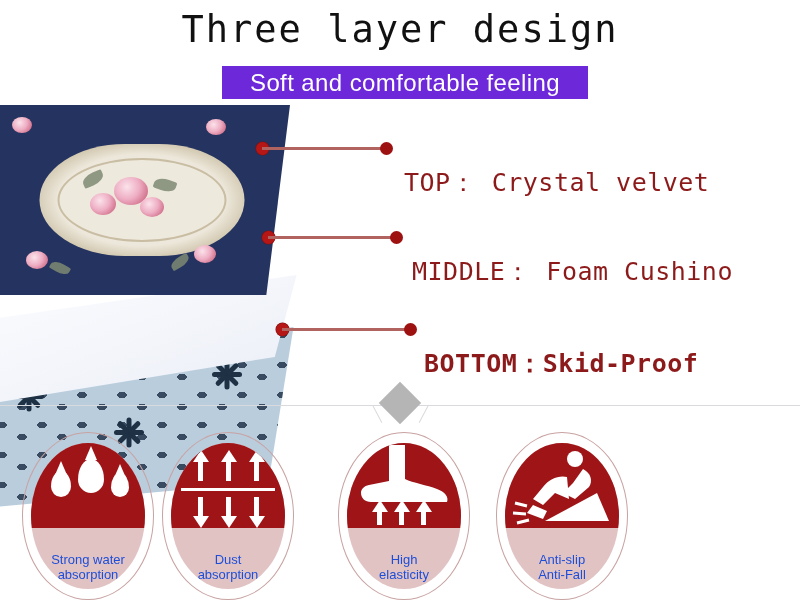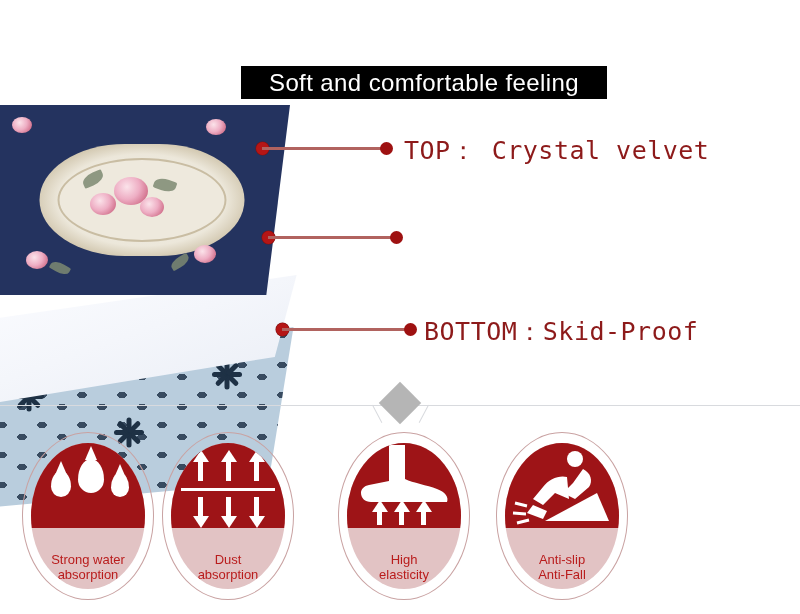--- a/index.html
+++ b/index.html
@@ -5,21 +5,21 @@
   html,body{margin:0;padding:0;background:#fff;}
   body{width:800px;height:614px;position:relative;overflow:hidden;
        font-family:"Liberation Sans",sans-serif;color:#222;}
   .stage{position:absolute;inset:0;background:#ffffff;}
 
   
   .title{position:absolute;left:0;right:0;top:8px;text-align:center;
          font-family:"DejaVu Sans Mono","Liberation Mono",monospace;
          font-size:37px;letter-spacing:2px;color:#111;white-space:nowrap;}
   .banner{position:absolute;left:222px;top:66px;width:366px;height:33px;
-          background:#000000;display:flex;align-items:center;justify-content:center;margin-left:19px;}
+          background:#6d28d9;display:flex;align-items:center;justify-content:center;}
   .banner span{color:#fff;font-size:24px;letter-spacing:.4px;
                font-family:"Liberation Sans",sans-serif;}
 
   
   .layers{position:absolute;left:0;top:105px;width:340px;height:300px;}
   .layer{position:absolute;overflow:hidden;}
 
   
   .rug{left:-6px;top:0px;width:296px;height:190px;
        -webkit-clip-path:polygon(0 0,100% 0,92% 100%,0 100%);
@@ -57,38 +57,38 @@
   .floret i{position:absolute;left:50%;top:50%;width:15px;height:5px;
         background:#1e3145;border-radius:3px;transform-origin:0 50%;}
 
   
   .dotL{position:absolute;width:13px;height:13px;border-radius:50%;
         background:#b51616;box-shadow:0 0 0 .5px #7d1010;}
   .dotR{position:absolute;width:13px;height:13px;border-radius:50%;
         background:#9e1111;}
   .conn{position:absolute;height:3px;background:#b1635f;}
   .label{position:absolute;font-family:"DejaVu Sans Mono","Liberation Mono",monospace;
-         font-size:25px;color:#8d1a1a;white-space:nowrap;letter-spacing:.5px;}
+         font-size:25px;color:#8d1a1a;white-space:nowrap;letter-spacing:.5px;margin-top:32px;}
 
   
   .divider{position:absolute;left:0;top:405px;width:800px;height:1px;background:#d8dade;}
   .diamond{position:absolute;left:385px;top:388px;width:30px;height:30px;
            background:#b5b5b5;transform:rotate(45deg);}
   .vline{position:absolute;top:405px;width:1px;height:20px;background:#d8dade;
          transform-origin:top center;}
 
   
   .badges{position:absolute;left:0;top:432px;width:800px;height:182px;}
   .badge{position:absolute;width:132px;height:168px;}
   .ring{position:absolute;inset:0;border:1px solid #c9a2a2;border-radius:50%;}
   .oval{position:absolute;left:9px;top:11px;right:9px;bottom:11px;border-radius:50%;
         overflow:hidden;background:#e2c3c4;}
   .oval .top{position:absolute;left:0;right:0;top:0;height:58%;background:#9e1417;}
   .cap{position:absolute;left:0;right:0;bottom:7px;text-align:center;
-       font-size:13px;line-height:15px;color:#b91c1c;
+       font-size:13px;line-height:15px;color:#1d4ed8;
        font-family:"Liberation Sans",sans-serif;}
   .ico{position:absolute;left:0;right:0;top:0;height:58%;}
 
   .drop{position:absolute;background:#fff;border-radius:50% 50% 50% 50%/60% 60% 40% 40%;}
   .drop:before{content:"";position:absolute;left:50%;top:-38%;transform:translateX(-50%);
        width:0;height:0;border-left:6px solid transparent;border-right:6px solid transparent;
        border-bottom:14px solid #fff;}
   .arw{position:absolute;width:5px;background:#fff;}
   .arw:after{content:"";position:absolute;left:50%;transform:translateX(-50%);
        width:0;height:0;border-left:8px solid transparent;border-right:8px solid transparent;}
@@ -96,20 +96,21 @@
   .arwD:after{bottom:-11px;border-top:12px solid #fff;}
   .bar{position:absolute;background:#fff;height:3px;}
   .petal{position:absolute;width:26px;height:34px;background:#fff;
          border-radius:50% 50% 45% 45%/60% 60% 40% 40%;}
 </style>
 </head>
 <body>
 
 <div class="stage">
 
+  <div class="title">Three layer design</div>
   <div class="banner">
     <span>Soft and comfortable feeling</span>
   </div>
 
   <div class="layers">
 
     <div class="layer skid">
       <div class="dots"></div>
       <div class="floret" style="left:18px;top:52px;">
         <i style="transform:rotate(0deg)"></i>
@@ -163,25 +164,26 @@
   </div>
 
   <div class="dotL" style="left:256px;top:142px;"></div>
   <div class="conn" style="left:262px;top:147px;width:124px;"></div>
   <div class="dotR" style="left:380px;top:142px;"></div>
   <div class="label" style="left:404px;top:134px;">TOP： Crystal velvet</div>
 
   <div class="dotL" style="left:262px;top:231px;"></div>
   <div class="conn" style="left:268px;top:236px;width:128px;"></div>
   <div class="dotR" style="left:390px;top:231px;"></div>
+  <div class="label" style="left:412px;top:223px;">MIDDLE： Foam Cushino</div>
 
   <div class="dotL" style="left:276px;top:323px;"></div>
   <div class="conn" style="left:282px;top:328px;width:124px;"></div>
   <div class="dotR" style="left:404px;top:323px;"></div>
-  <div class="label" style="left:424px;top:315px;">BOTTOM：Skid-Proof</div>
+  <div class="label" style="left:424px;top:315px;font-weight:bold;">BOTTOM：Skid-Proof</div>
 
   <div class="divider"></div>
   <div class="vline" style="left:372px;transform:rotate(-28deg);"></div>
   <div class="vline" style="left:428px;transform:rotate(28deg);"></div>
   <div class="diamond"></div>
 
   <div class="badges">
 
     <div class="badge" style="left:22px;">
       <div class="ring"></div>

